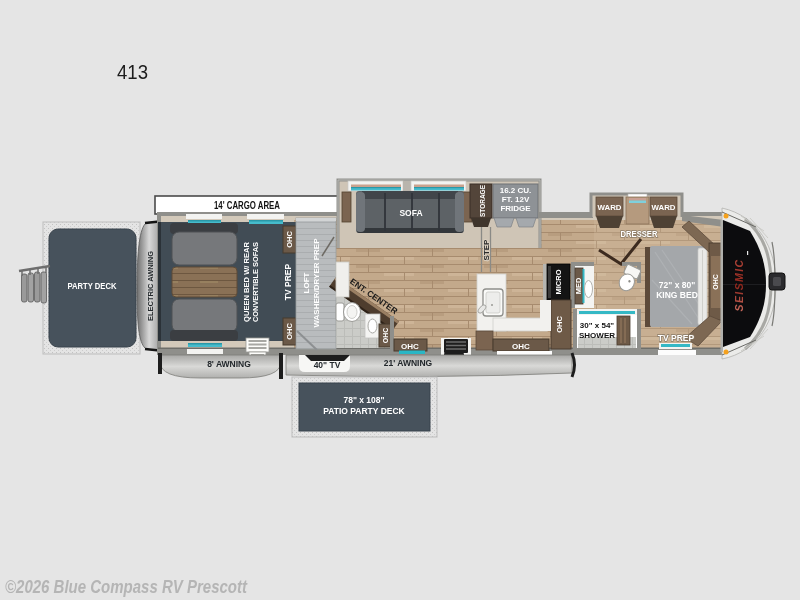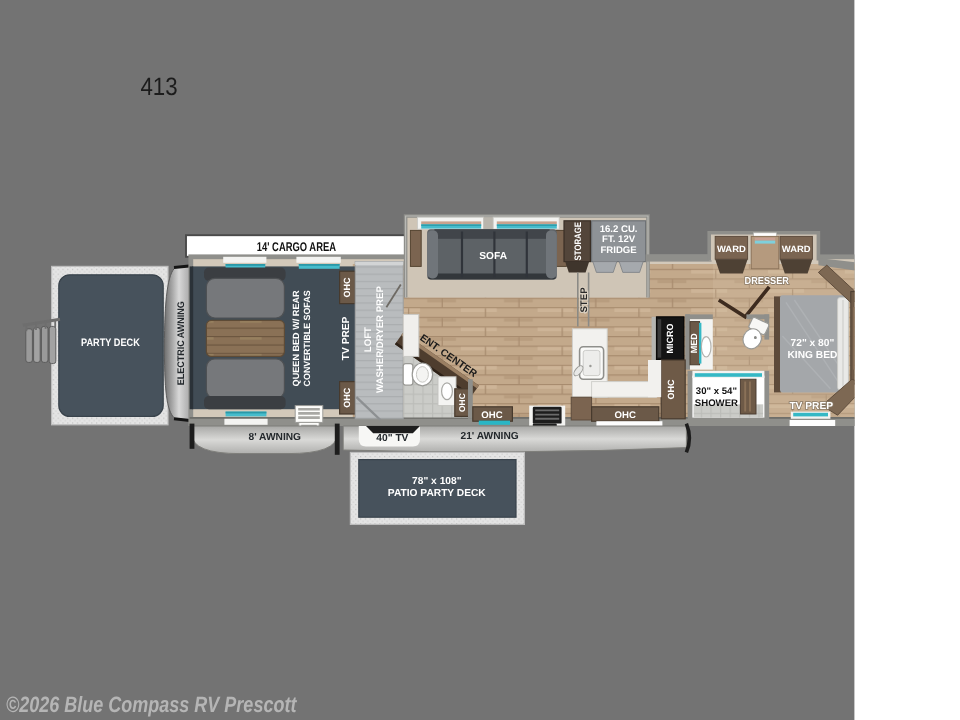--- a/index.html
+++ b/index.html
@@ -1,16 +1,16 @@
 <!DOCTYPE html>
 <html><head>
 <meta charset="utf-8">
 <style>
 html,body{margin:0;padding:0;}
-.page{width:712px;height:600px;position:relative;background:#737373;font-family:"Liberation Sans",sans-serif;overflow:hidden;}
+.page{width:800px;height:600px;position:relative;background:#e5e5e5;font-family:"Liberation Sans",sans-serif;overflow:hidden;}
 svg{position:absolute;left:0;top:0;}
 text{font-family:"Liberation Sans",sans-serif;}
 </style>
 </head>
 <body>
 <div class="page">
 <svg width="800" height="600" viewBox="0 0 800 600">
 <defs>
 <pattern id="wood" width="64" height="16" patternUnits="userSpaceOnUse">
 <rect width="64" height="16" fill="#c3a98b"></rect>

